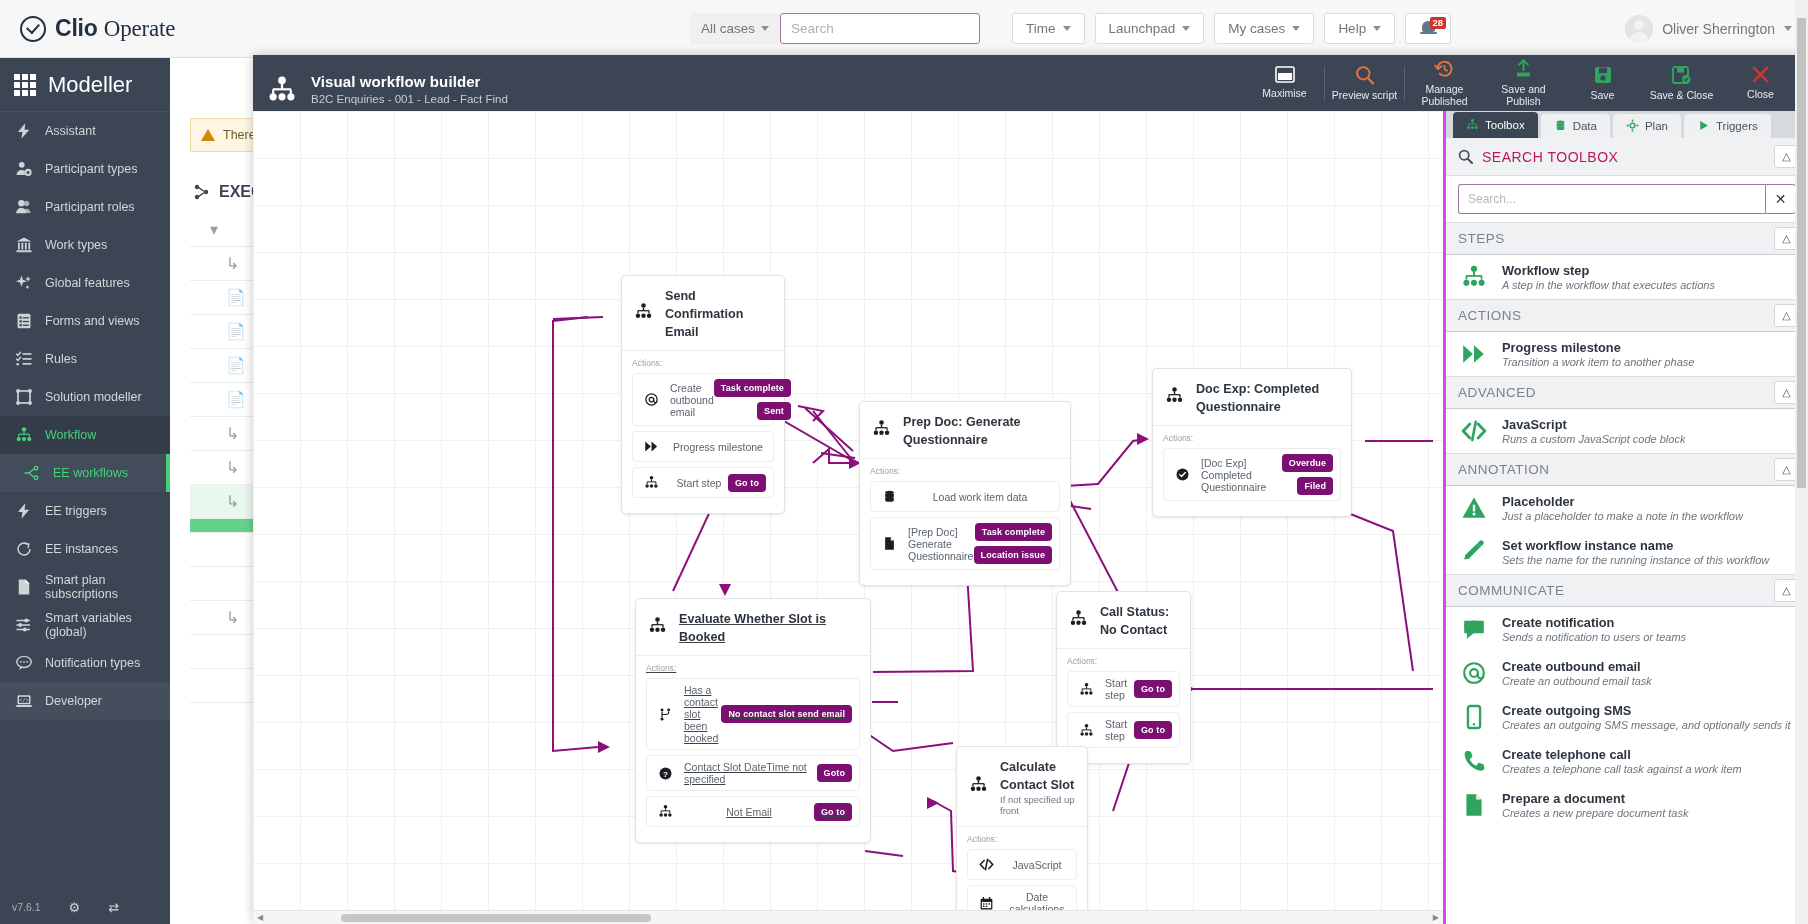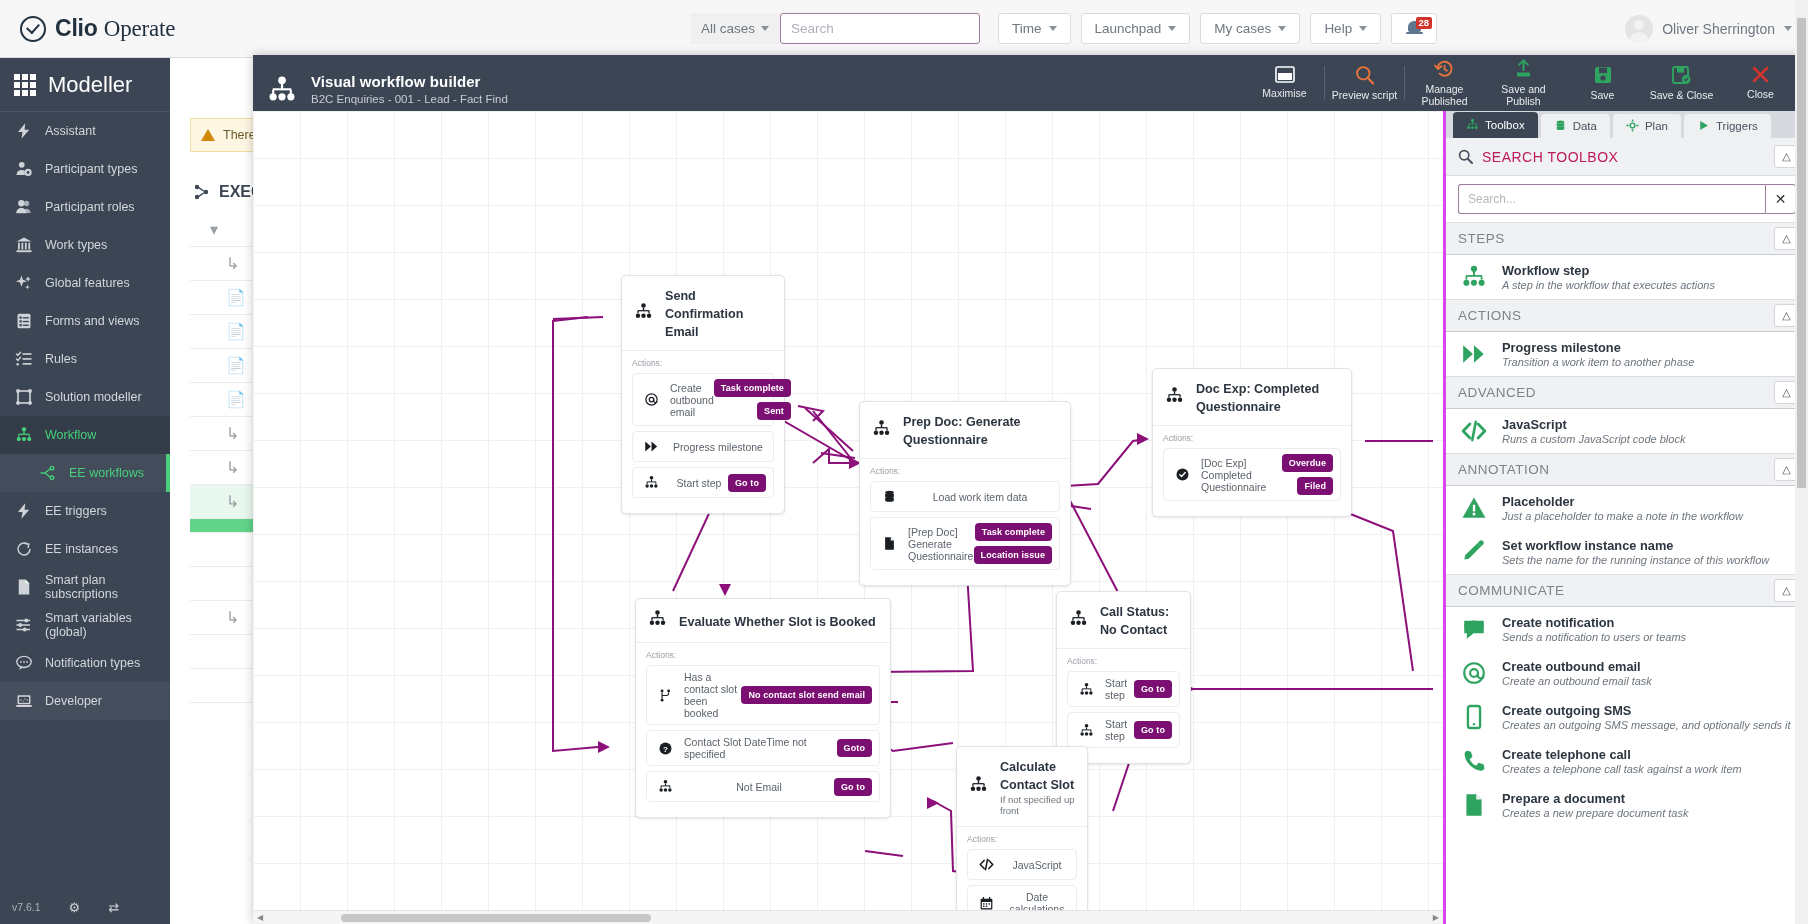--- a/index.html
+++ b/index.html
@@ -74,21 +74,21 @@
   .grid-icon { display: grid; grid-template-columns: repeat(3, 6px); grid-template-rows: repeat(3, 6px); gap: 2px; }
   .grid-icon i { background: #fff; display: block; width: 6px; height: 6px; }
   #sidebar-head .title { font-size: 22px; color: #ffffff; font-weight: 400; }
   .sb-item {
     height: 38px; display: flex; align-items: center; gap: 12px; padding-left: 14px;
     font-size: 12.5px; color: #d4d7db; cursor: pointer; position: relative;
   }
   .sb-item .ic { width: 19px; height: 19px; display:flex; align-items:center; justify-content:center; flex: 0 0 19px;}
   .sb-item svg { display: block; }
   .sb-item.active { background: #333c48; color: #46d07a; }
-  .sb-item.sub { background: #424c5a; color: #46d07a; padding-left: 38px; font-size: 12.5px;}
+  .sb-item.sub { background: #424c5a; color: #46d07a; padding-left: 22px; font-size: 12.5px;}
   .sb-item.sub:after {
     content:""; position:absolute; right:0; top:0; width:4px; height:100%; background:#46d07a;
   }
   .sb-item.last { background: #444e5c; }
   #sbfoot {
     position: absolute; bottom: 0; left: 0; width: 170px; height: 34px;
     display: flex; align-items: center; gap: 28px; padding-left: 12px;
     font-size: 10.5px; color: #aab0b8; background:#3b4553;
   }
   #sbfoot .fic { color: #cfd3d8; font-size: 13px; }
@@ -226,21 +226,21 @@
     </div>
   </div>
 
   <div id="allcases">
     <span>All cases</span>
     <span class="caret"></span>
   </div>
 
   <input id="searchbox" placeholder="Search" style="">
 
-  <div id="topnav" style="margin-left:18px;">
+  <div id="topnav" style="margin-left:32px;">
     <div class="nav-pill">
       <span>Time</span>
       <span class="caret"></span>
     </div>
     <div class="nav-pill">
       <span>Launchpad</span>
       <span class="caret"></span>
     </div>
     <div class="nav-pill">
       <span>My cases</span>
@@ -772,21 +772,21 @@
                 </svg>
               </span>
         <span class="atxt">[Doc Exp] Completed Questionnaire</span>
         <span class="pills">
                 <span class="pill">Overdue</span>
                 <span class="pill">Filed</span>
               </span>
       </div>
     </div>
         </div>
-        <div class="node" style="left: 382px; top: 487px; width: 256px;">
+        <div class="node" style="left: 382px; top: 487px; width: 236px; text-decoration: underline;">
           <div class="node-head">
       <span><svg width="19" height="19" viewBox="0 0 24 24">
                 <circle cx="12" cy="4.4" r="2.9" fill="#1b1f24"></circle>
                 <rect x="11.1" y="7" width="1.8" height="3.6" fill="#1b1f24"></rect>
                 <rect x="4.6" y="10.2" width="14.8" height="1.6" fill="#1b1f24"></rect>
                 <rect x="4.2" y="11.4" width="1.6" height="3" fill="#1b1f24"></rect>
                 <rect x="18.2" y="11.4" width="1.6" height="3" fill="#1b1f24"></rect>
                 <circle cx="5" cy="17.4" r="2.8" fill="#1b1f24"></circle>
                 <circle cx="12" cy="17.4" r="2.8" fill="#1b1f24"></circle>
                 <circle cx="19" cy="17.4" r="2.8" fill="#1b1f24"></circle>

